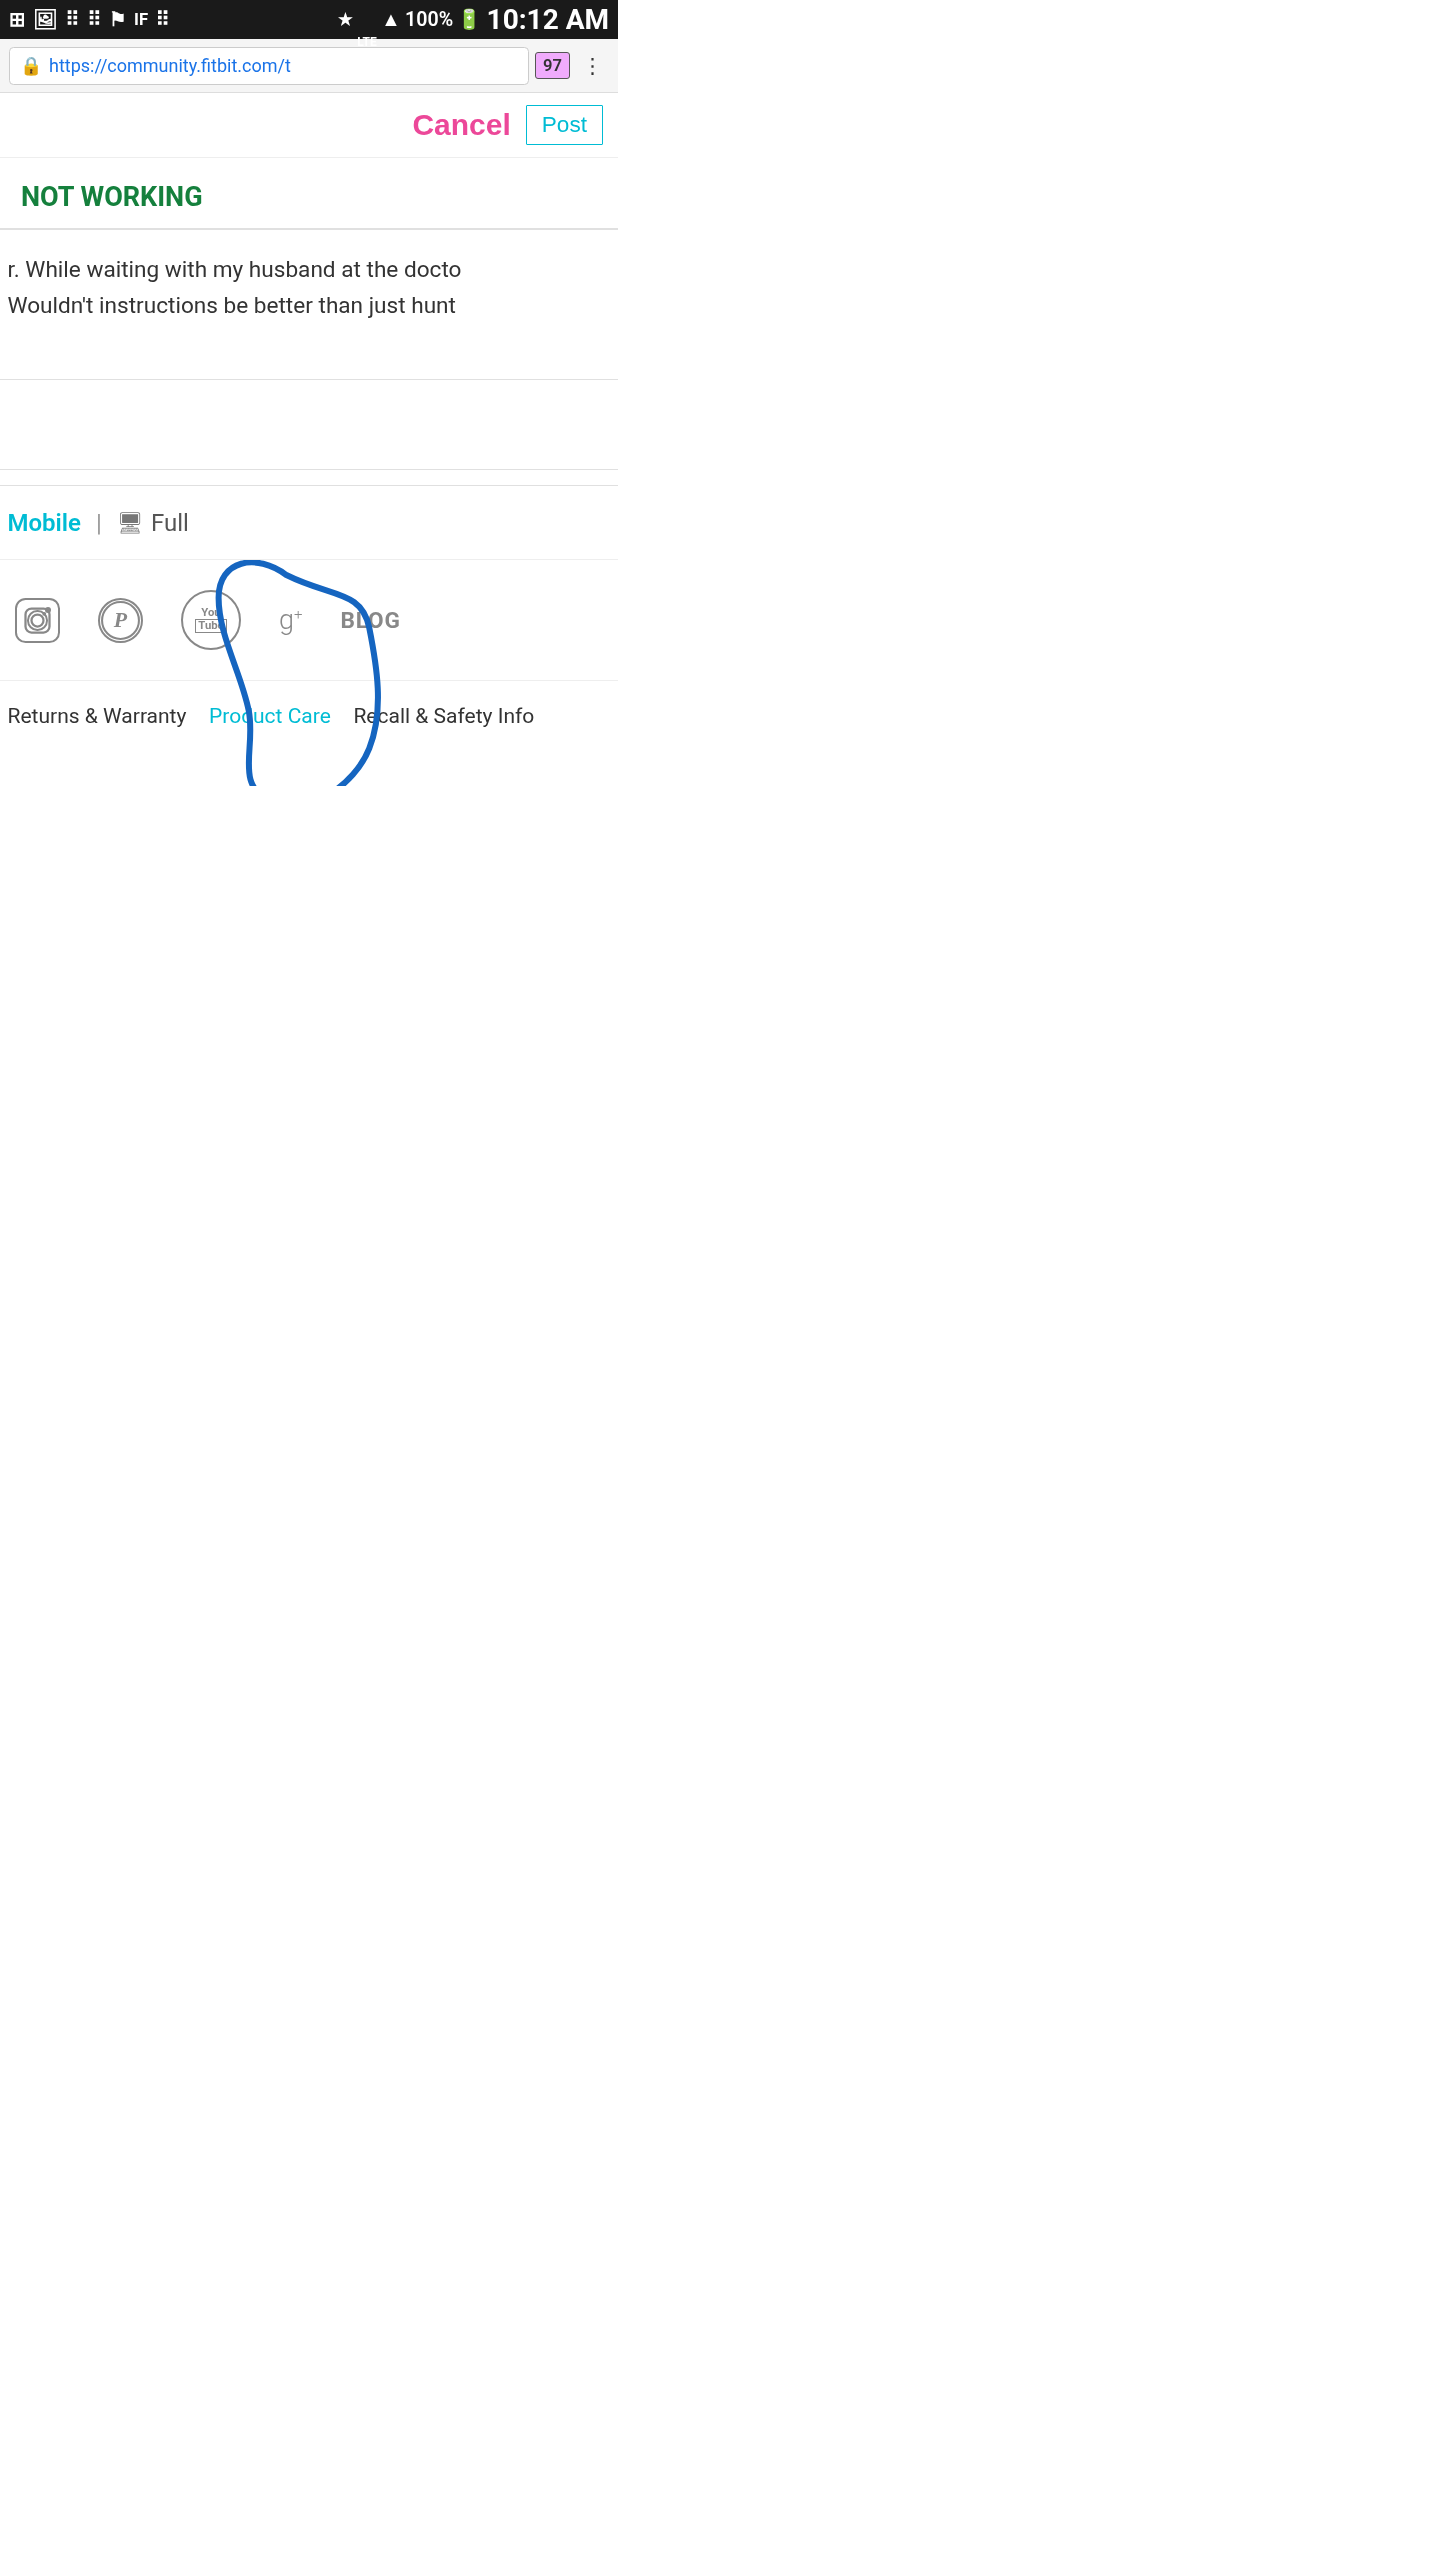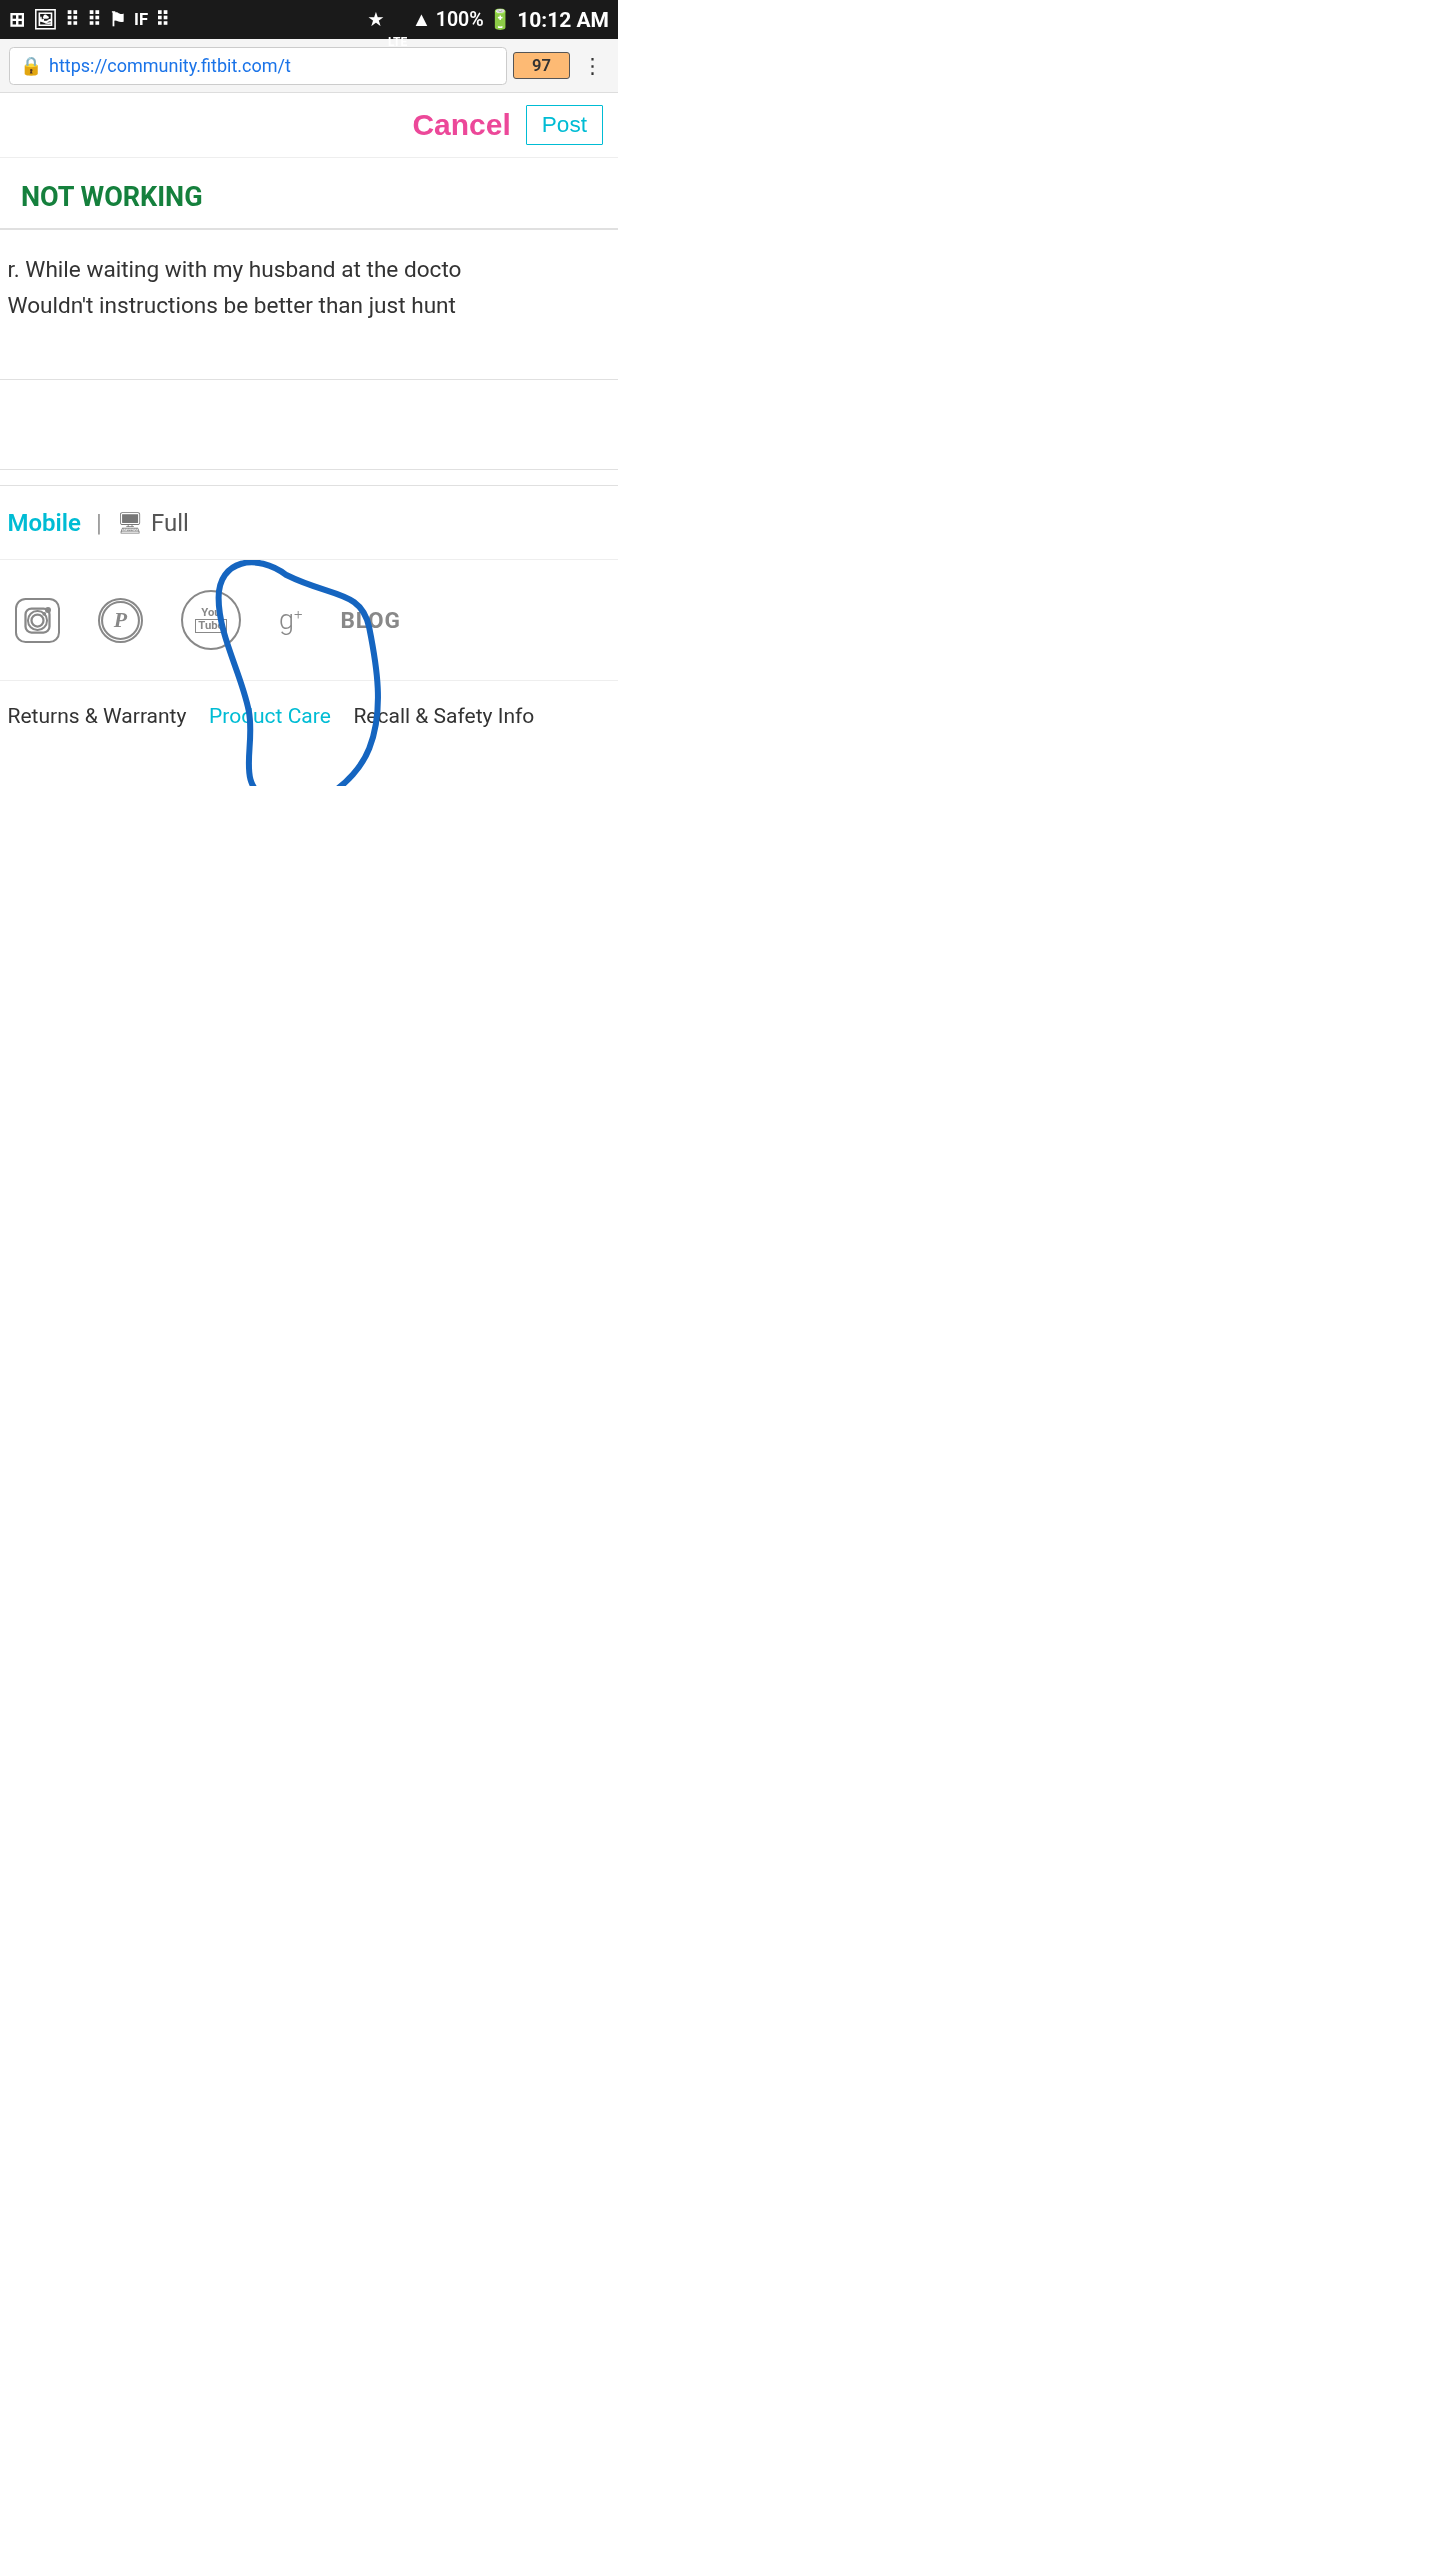--- a/index.html
+++ b/index.html
@@ -37,21 +37,21 @@
     }
 
     .status-bar-right {
       display: flex;
       align-items: center;
       gap: 4.5px;
       font-size: 19.6px;
     }
 
     .status-bar-time {
-      font-size: 21px;
+      font-size: 28px;
       font-weight: bold;
     }
 
     
     .browser-bar {
       background: #f5f5f5;
       padding: 7.5px 9px;
       display: flex;
       align-items: center;
       gap: 6px;
@@ -75,24 +75,24 @@
       color: #2e7d32;
       font-size: 18px;
     }
 
     .url-text {
       color: #1a73e8;
       font-size: 18px;
     }
 
     .tab-count {
-      background: #fdba74;
+      background: #f0abfc;
       border: 1.5px solid #555;
       border-radius: 3px;
-      padding: 3px 18px;
+      padding: 3px 7px;
       font-size: 16.6px;
       color: #333;
       font-weight: 600;
     }
 
     .menu-dots {
       font-size: 21px;
       color: #333;
       padding: 3px 6px;
     }

